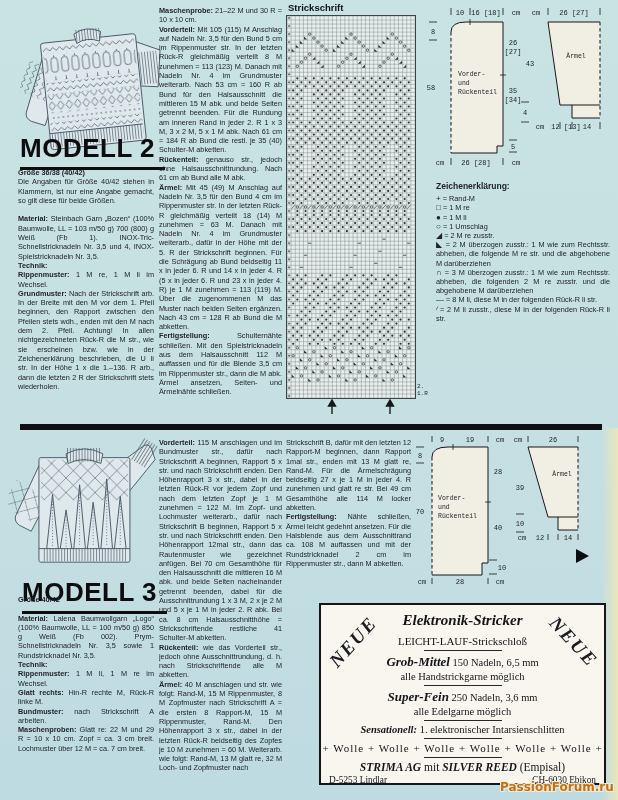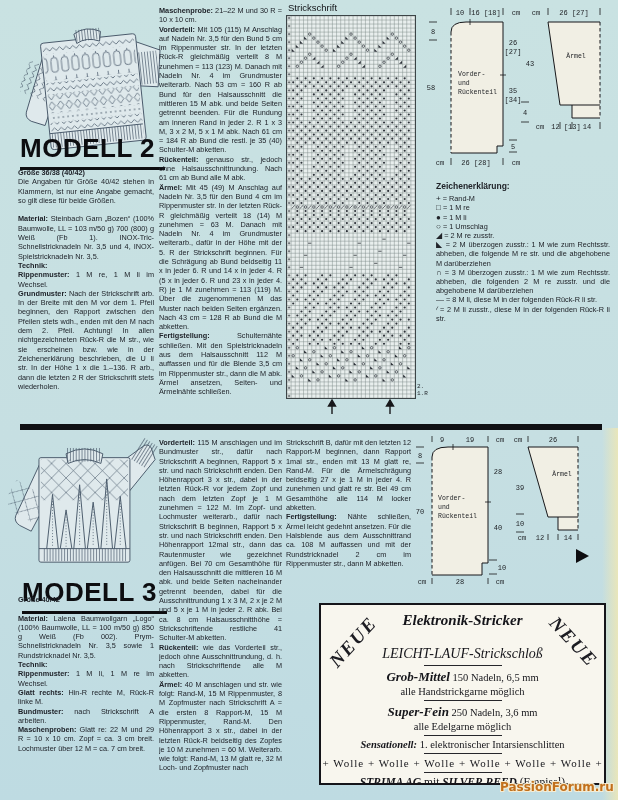--- a/index.html
+++ b/index.html
@@ -10,21 +10,21 @@
         background:linear-gradient(90deg,rgba(233,230,186,0),#e9e6ba);}
   
   .model-head{position:absolute;font-weight:bold;font-size:26px;letter-spacing:.5px;
         color:#0d0d10;border-bottom:3px solid #0d0d10;padding:0 10px 3px 0;}
   
   .col{position:absolute;overflow:hidden;font-size:7.3px;line-height:9.3px;
         text-align:justify;color:#20242b;}
   .col p{margin:0;}
   .col b{font-weight:bold;}
   
-  .chart-title{position:absolute;left:288px;top:2px;font-size:9.5px;font-weight:normal;color:#101216;}
+  .chart-title{position:absolute;left:288px;top:2px;font-size:9.5px;font-weight:bold;color:#101216;}
   .chart-box{position:absolute;left:286px;top:15px;width:128px;height:382px;
         background:#e8eeed;border:1px solid #3c4447;}
   .chart-box svg{width:100%;height:100%;display:block;}
   .chart-arrows{position:absolute;left:286px;top:399px;width:128px;height:16px;}
   .chart-side{position:absolute;left:417px;top:383px;font-size:6px;line-height:7px;color:#272b30;font-family:"Liberation Mono",monospace;}
   
   .schem{position:absolute;}
   .schem text{font-family:"Liberation Mono",monospace;font-size:7px;fill:#1c1e22;}
   .schem text.lab{font-size:6.5px;}
   .schem .fillshape{fill:#f1efe4;}
@@ -40,21 +40,21 @@
   
   .divider{position:absolute;left:20px;top:424px;width:582px;height:6px;background:#101014;}
   
   .sweater{position:absolute;}
   
   .ad{position:absolute;left:319px;top:603px;width:287px;height:182px;background:#f8f6ee;
       border:2.5px solid #15151a;box-sizing:border-box;overflow:hidden;
       font-family:"Liberation Serif",serif;color:#15151a;text-align:center;}
   .ad .title{font-size:15px;font-weight:bold;font-style:italic;margin-top:7px;}
   .ad .l1{font-size:10.5px;margin-top:2px;}
-  .ad .l2{font-size:14px;margin-top:17px;font-style:italic;}
+  .ad .l2{font-size:11px;margin-top:6px;}
   .ad-rule{width:78px;height:1px;background:#26262b;margin:3px auto 3px auto;}
   .ad .duo{font-size:10.5px;}
   .ad .duo b{font-size:13px;font-style:italic;}
   .ad .sub{font-size:10.5px;margin-top:1px;}
   .ad .sens{font-size:10.5px;}
   .ad .sens b{font-style:italic;font-size:10.5px;text-align:center;}
   .ad .wolle{font-size:11px;letter-spacing:1px;margin-top:1px;}
   .ad .strima{font-size:11.5px;margin-top:2px;}
   .ad .strima b{font-style:italic;}
   .ad .addr{display:flex;justify-content:space-between;padding:2px 8px 0 8px;

